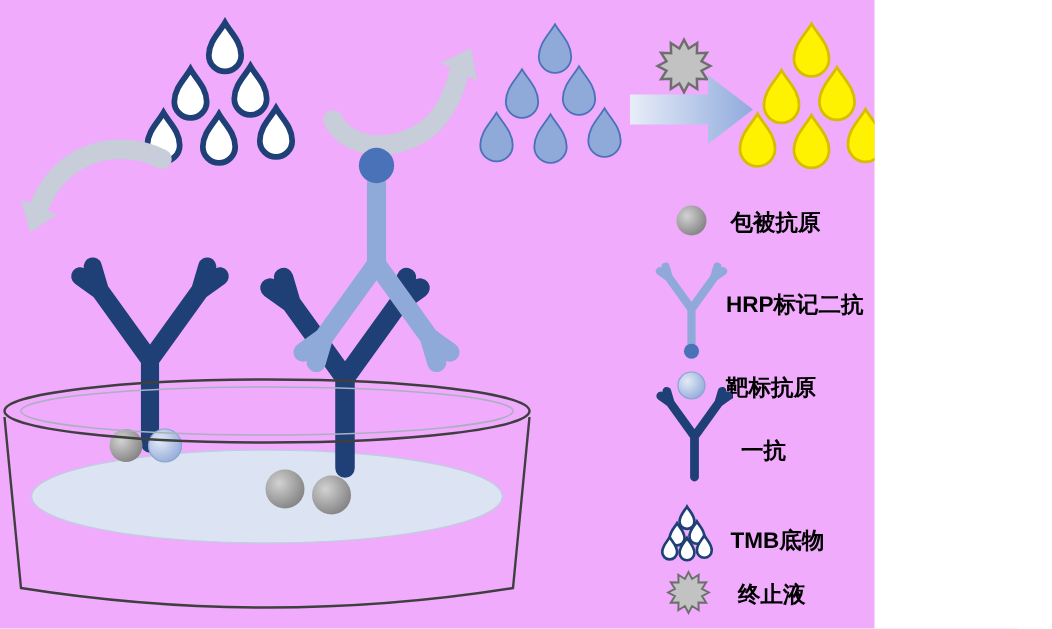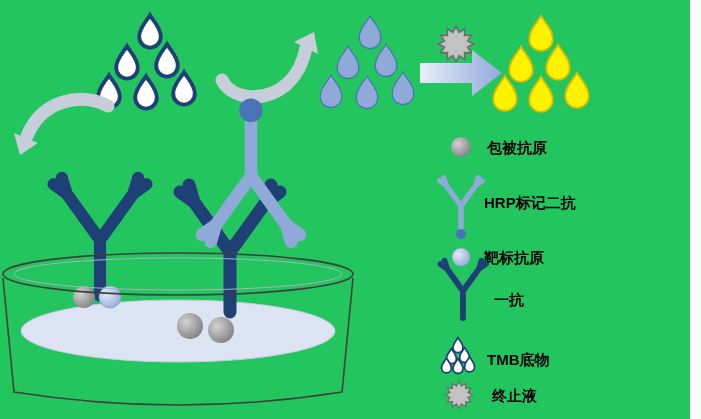--- a/index.html
+++ b/index.html
@@ -1,16 +1,16 @@
 <!DOCTYPE html>
 <html style="--navy: #1F3F77; --medium-blue: #4A72B8; --light-blue: #8FA9D8; --pale-blue: #AEC3E3; --liquid: #DCE3F2; --yellow: #FFF200; --yellow-outline: #D8BC00; --gray: #8F8F8F; --arrow-gray: #C7CDD9; --outline: #3F3F3F;"><head>
 <meta charset="utf-8">
 <style>
   html,body{margin:0;padding:0;background:#fff}
-  .stage{position:relative;width:690px;height:419px;background:#22c55e;overflow:hidden;
+  .stage{position:relative;width:583px;height:419px;background:#f0abfc;overflow:hidden;
          font-family:"Liberation Sans",sans-serif}
   .stage svg{position:absolute;left:0;top:0}
 
   .drop-dark  {fill:#ffffff;stroke:var(--navy,#1f3f77);stroke-width:3.2}
   .drop-blue  {fill:var(--light-blue,#7f9fd6);stroke:var(--medium-blue,#5b7fc0);stroke-width:1}
   .drop-yellow{fill:var(--yellow,#fff200);stroke:var(--yellow-outline,#d8bc00);stroke-width:1.4}
 
   .ab{fill:none;stroke-width:13;stroke-linecap:round;stroke-linejoin:round}
   .ab-dark {stroke:var(--navy,#1f3f77)}
   .ab-light{stroke:var(--light-blue,#93a9d6)}

